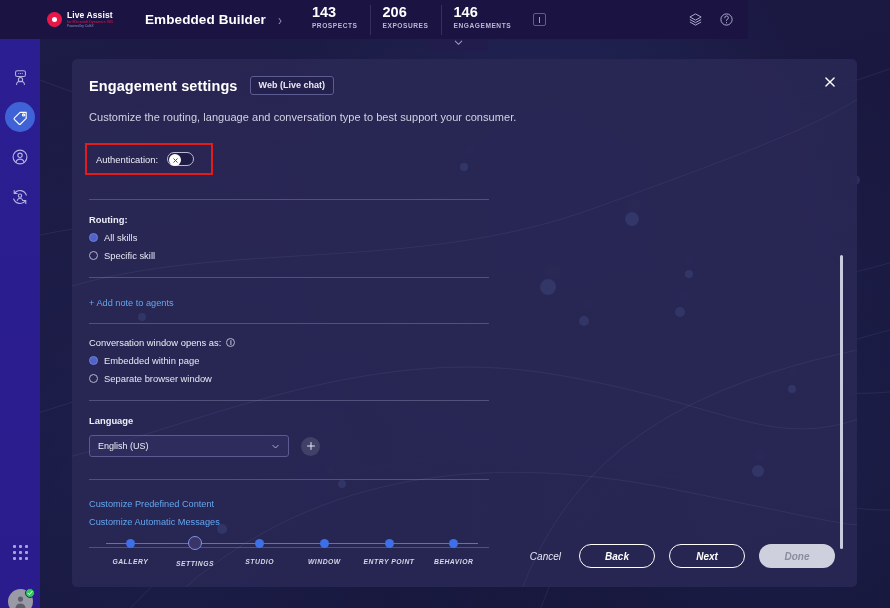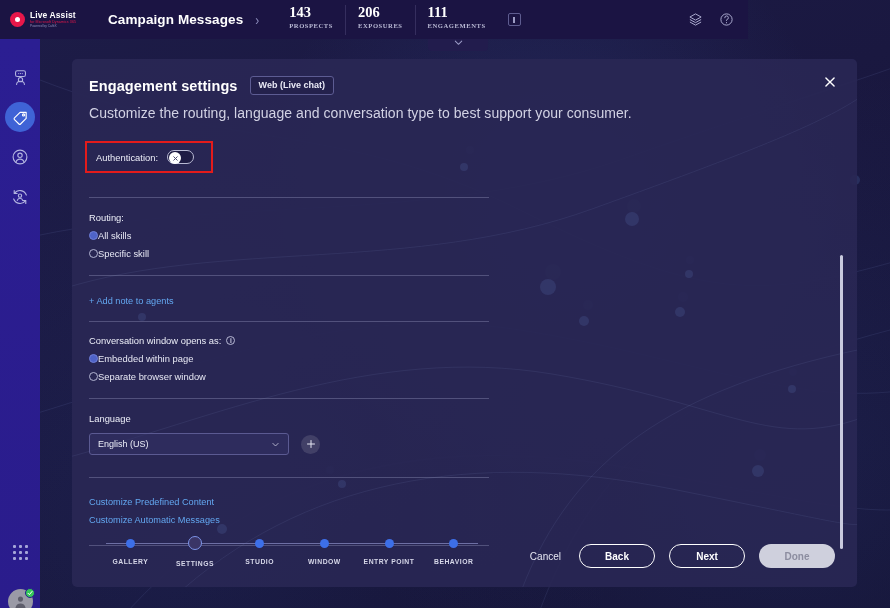--- a/index.html
+++ b/index.html
@@ -28,20 +28,21 @@
   }
   .bg-canvas svg { position: absolute; inset: 0; width: 100%; height: 100%; }
 
   
   .topbar {
     position: absolute; top: 0; left: 0;
     width: 748px; height: 39px;
     background: #1b1443;
     display: flex; align-items: center;
     z-index: 30;
+    padding-left: 37px;
   }
   .logo-wrap {
     width: 94px; height: 39px;
     display: flex; align-items: center;
     padding-left: 10px;
     gap: 5px;
   }
   .logo-mark {
     width: 15px; height: 15px; border-radius: 50%;
     background: #e8174a;
@@ -56,21 +57,21 @@
 
   .crumb-title {
     font-size: 13.5px; font-weight: bold; color: #fff;
     margin-left: 14px; letter-spacing: .1px;
   }
   .crumb-chevron {
     margin-left: 12px; color: #8e8fbe; font-size: 12px;
     transform: scaleY(1.25);
   }
 
-  .stats { display: flex; align-items: center; margin-left: 18px; height: 32px; font-family: Liberation Serif, serif; }
+  .stats { display: flex; align-items: center; margin-left: 18px; height: 32px; }
   .stat {
     padding: 0 12px; text-align: left;
     border-right: 1px solid #352e5e;
     height: 30px;
   }
   .stat:last-child { border-right: none; }
   .stat-num { font-size: 14.5px; font-weight: bold; color: #fff; line-height: 15px; }
   .stat-lbl { font-size: 6.6px; color: #b9b9d4; letter-spacing: .55px; margin-top: 2px; font-weight: bold; }
 
   .hdr-sq {
@@ -164,21 +165,21 @@
     height: 100%;
   }
   .title-row { display: flex; align-items: center; gap: 12px; }
   .modal-title { font-size: 14.5px; font-weight: bold; color: #fff; letter-spacing: .1px; }
   .chan-badge {
     border: 1px solid #5d5c93; border-radius: 3px;
     padding: 3px 8px 4px; font-size: 9px; color: #e9e9f5; font-weight: bold;
     background: rgba(30,28,68,0.45);
   }
   .modal-sub {
-    font-size: 14px; color: #d2d2e4; margin-top: 10px; letter-spacing: .05px;
+    font-size: 11px; color: #d2d2e4; margin-top: 16px; letter-spacing: .05px;
   }
 
   .form { width: 400px; margin-top: 20px; }
 
   .auth-row {
     display: flex; align-items: center;
     border: 2px solid #e41b1b;
     padding: 7px 9px;
     width: 128px;
     margin-left: -4px;
@@ -194,24 +195,24 @@
   .toggle .knob {
     position: absolute; top: 1px; left: 1px;
     width: 12px; height: 12px; border-radius: 50%;
     background: #ffffff;
     display: flex; align-items: center; justify-content: center;
   }
   .toggle .knob svg { display: block; }
 
   .divider { height: 1px; background: rgba(160,162,200,0.35); margin: 0; }
   .sec { }
-  .sec-label { font-size: 9.4px; color: #eceef8; font-weight: normal; }
+  .sec-label { font-size: 9.4px; color: #eceef8; font-weight: bold; }
   .sec-label.reg { font-weight: normal; }
 
-  .radio-row { display: flex; align-items: center; margin-top: 7px; cursor: pointer; }
+  .radio-row { display: flex; align-items: center; gap: 6px; margin-top: 7px; cursor: pointer; }
   .radio {
     width: 9px; height: 9px; border-radius: 50%;
     border: 1px solid #b3b5d2; background: transparent;
     position: relative; flex: 0 0 auto;
   }
   .radio.on { border-color: #6f7fd8; background: #4f63c8; }
   .radio.on::after {
     content:''; position:absolute; inset: 1.5px;
     border-radius: 50%; background: #fff; opacity: .0;
   }
@@ -249,20 +250,21 @@
     width: 3px; height: 294px; border-radius: 2px;
     background: #c9cade; cursor: pointer; z-index: 6;
   }
 
   
   .footer {
     position: absolute; left: 0; bottom: 0;
     width: 785px; height: 62px;
     display: flex; align-items: center;
     z-index: 6;
+    font-style: italic;
   }
   .stepper {
     position: relative; margin-left: 26px;
     width: 388px; height: 42px;
   }
   .step-line {
     position: absolute; top: 8px; left: 8px; right: 8px;
     height: 1px; background: #6d6fa4;
   }
   .steps { position: absolute; inset: 0; display: flex; justify-content: space-between; }
@@ -335,34 +337,34 @@
       <div class="logo-mark">
           <i></i>
         </div>
       <div class="logo-text">
         <div class="logo-title">Live Assist</div>
         <div class="logo-sub">for Microsoft Dynamics 365</div>
         <div class="logo-sub2">Powered by CaféX</div>
       </div>
     </div>
 
-    <div class="crumb-title">Campaign Messages</div>
+    <div class="crumb-title">Embedded Builder</div>
     <div class="crumb-chevron">›</div>
 
     <div class="stats">
       <div class="stat">
         <div class="stat-num">143</div>
         <div class="stat-lbl">PROSPECTS</div>
       </div>
       <div class="stat">
         <div class="stat-num">206</div>
         <div class="stat-lbl">EXPOSURES</div>
       </div>
       <div class="stat">
-        <div class="stat-num">111</div>
+        <div class="stat-num">146</div>
         <div class="stat-lbl">ENGAGEMENTS</div>
       </div>
     </div>
 
     <div class="hdr-sq">
         <i></i>
       </div>
 
     <div class="topbar-right">
       <div class="icon-btn">

